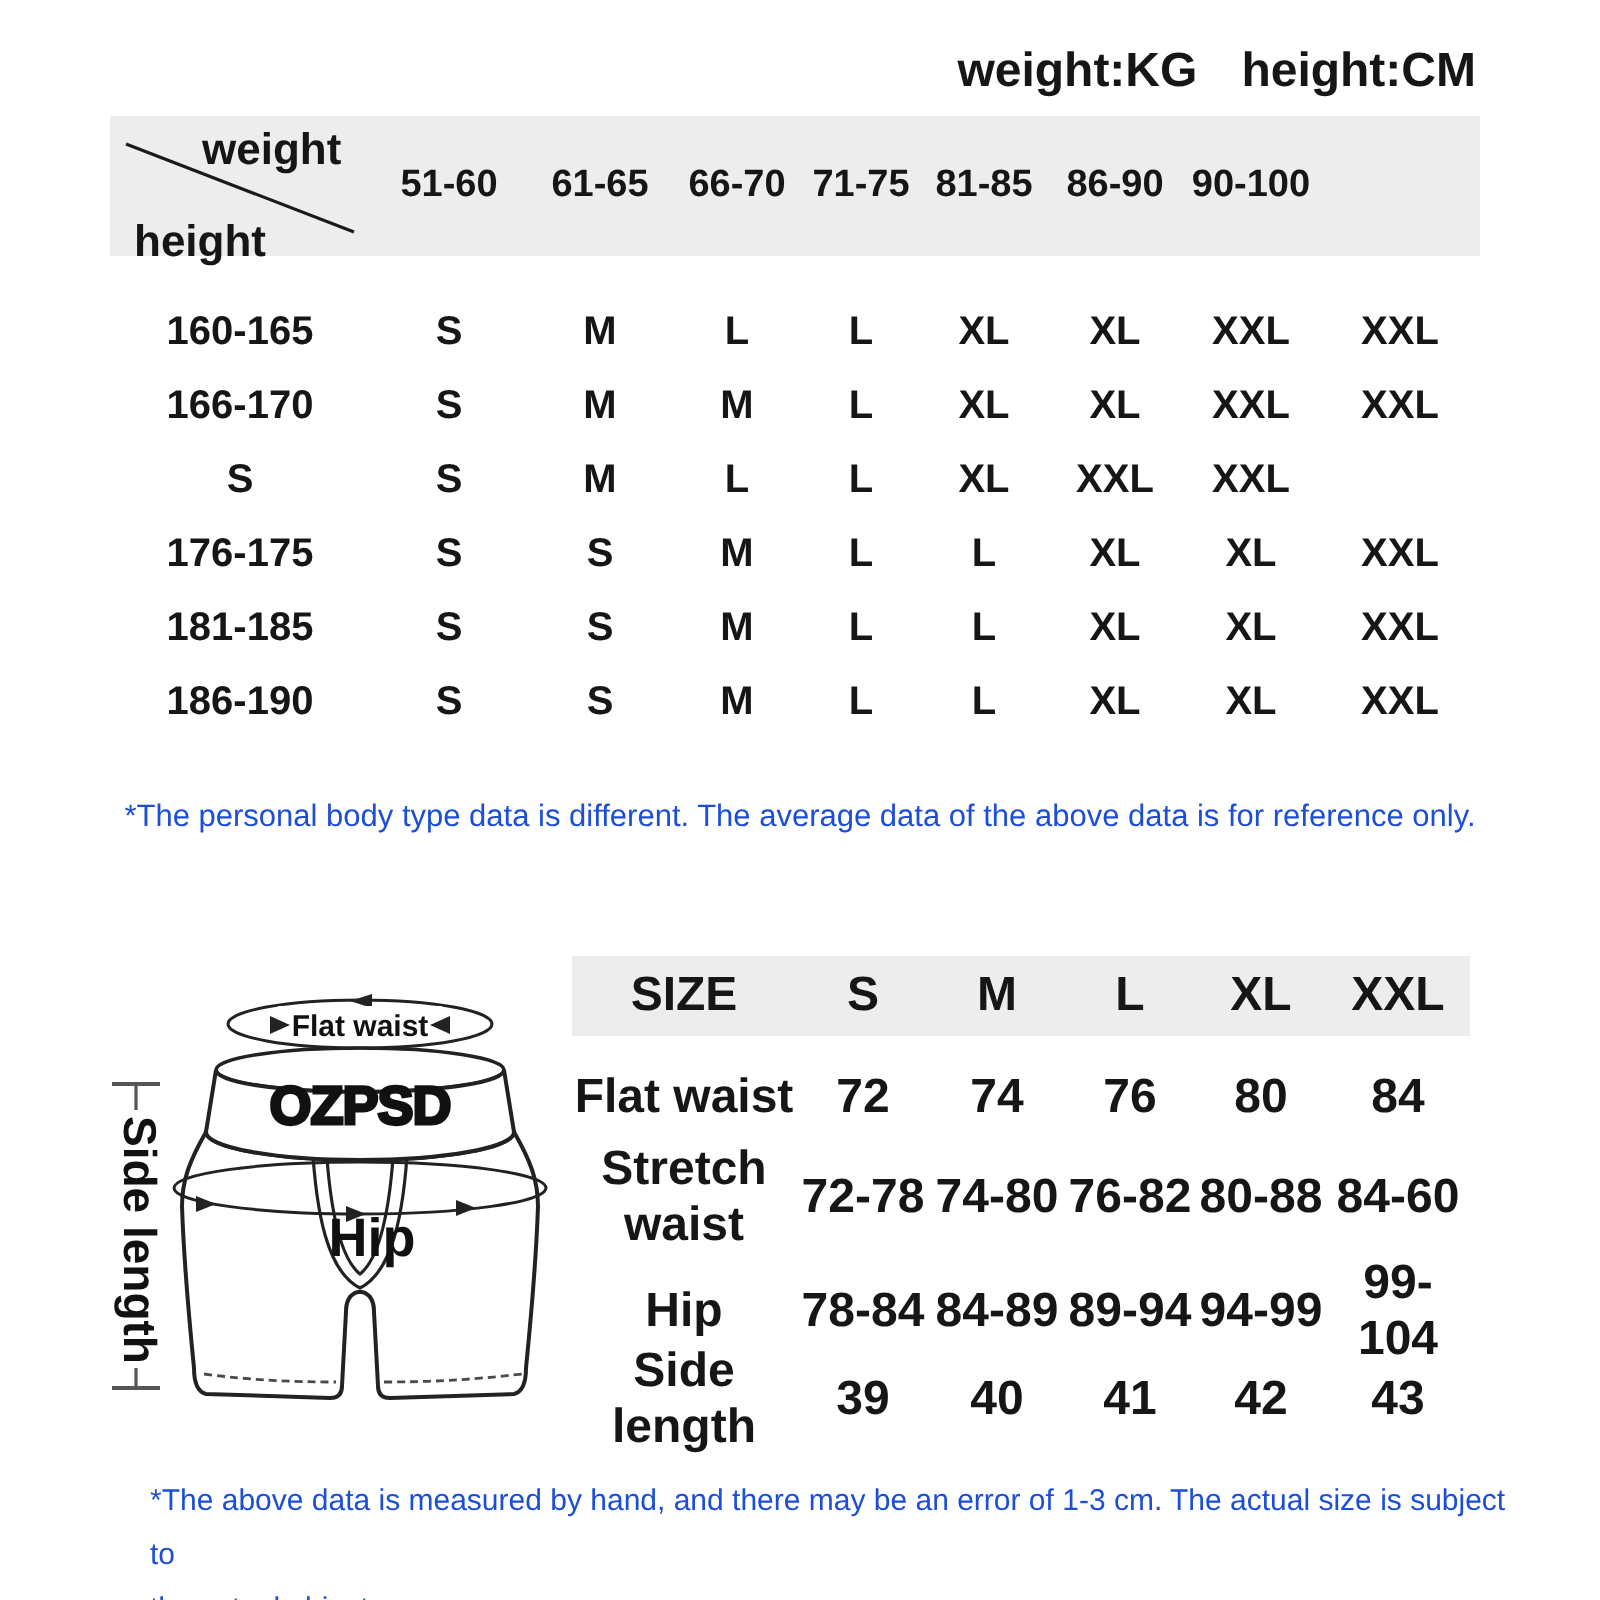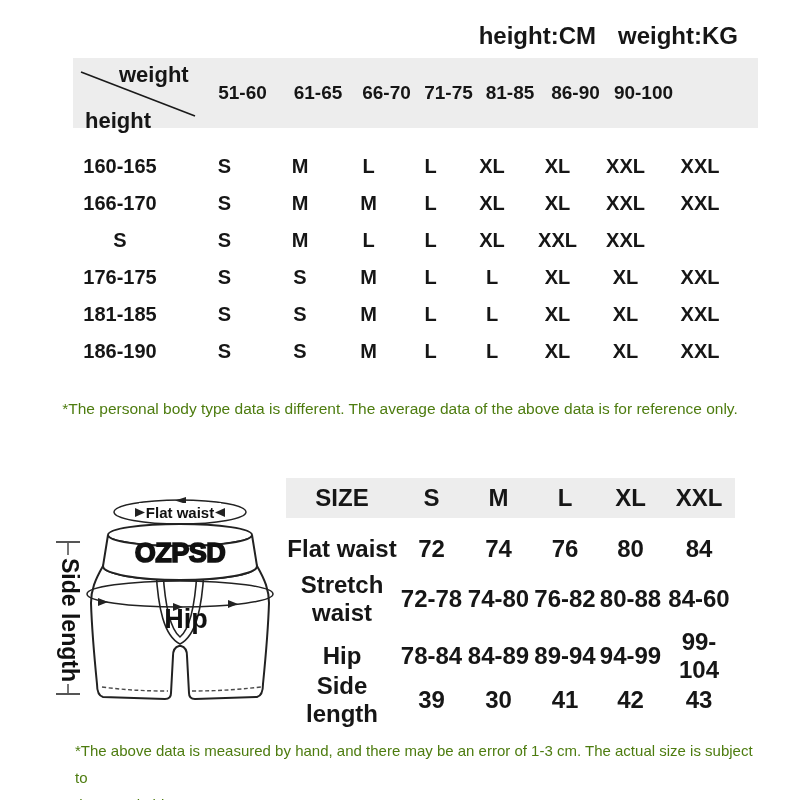--- a/index.html
+++ b/index.html
@@ -13,51 +13,51 @@
   }
   
   .units {
     position: absolute; top: 22px; left: 0; width: 738px;
     display: flex; justify-content: flex-end; gap: 22px;
     font-size: 24px; font-weight: 700;
   }
   
   .table1 { position: absolute; left: 55px; top: 58px; }
   .t1-grid { display: grid; grid-template-columns: 130px 79px 72px 65px 59px 64px 67px 69px 80px; }
-  .t1-head { background: #ededed; height: 70px; margin-left: 18px; }
+  .t1-head { background: #ededed; height: 70px; }
   .t1-head .hcell { display: flex; align-items: center; justify-content: center; font-size: 19px; font-weight: 700; text-align: center; }
   .corner { position: relative; height: 70px; }
   .corner svg { position: absolute; left: 0; top: 0; }
   .corner .cw { position: absolute; left: 46px; top: 4px; font-size: 22px; font-weight: 700; }
   .corner .ch { position: absolute; left: 12px; top: 50px; font-size: 22px; font-weight: 700; }
   .t1-body { margin-top: 20px; }
   .t1-row { height: 37px; }
   .t1-row .cell { display: flex; align-items: center; justify-content: center; font-size: 20px; font-weight: 700; }
   
-  .fn { color: #4d7c0f; }
+  .fn { color: #1d4ed8; }
   .fn1 { position: absolute; top: 400px; left: 0; width: 100%; text-align: center; font-size: 15.5px; }
   .fn2 { position: absolute; left: 75px; top: 737px; width: 685px; font-size: 15px; line-height: 1.8; white-space: pre-line; }
   
   .diagram { position: absolute; left: 40px; top: 478px; }
   
   .table2 { position: absolute; left: 286px; top: 478px; }
   .t2-grid { display: grid; grid-template-columns: 112px 67px 67px 66px 65px 72px; }
   .t2-head { background: #ededed; height: 40px; }
   .t2-grid .cell { display: flex; align-items: center; justify-content: center; text-align: center; font-size: 24px; font-weight: 700; line-height: 1.15; }
   .t2-body { margin-top: 10px; }
   .r-h42 { height: 42px; }
   .r-h58 { height: 58px; }
   .r-h44 { height: 44px; }
 </style>
 </head>
 <body>
 
 <div class="units">
+  <span>weight:KG</span>
   <span>height:CM</span>
-  <span>weight:KG</span>
 </div>
 
 <div class="table1">
   <div class="t1-grid t1-head">
     <div class="corner">
       <svg width="130" height="70" viewBox="0 0 130 70">
         <line x1="8" y1="14" x2="122" y2="58" stroke="#1a1a1a" stroke-width="1.6"></line>
       </svg>
       <span class="cw">weight</span>
       <span class="ch">height</span>
@@ -205,21 +205,21 @@
       <div class="cell">Hip</div>
       <div class="cell">78-84</div>
       <div class="cell">84-89</div>
       <div class="cell">89-94</div>
       <div class="cell">94-99</div>
       <div class="cell">99-104</div>
     </div>
     <div class="t2-grid r-h42">
       <div class="cell">Side length</div>
       <div class="cell">39</div>
-      <div class="cell">30</div>
+      <div class="cell">40</div>
       <div class="cell">41</div>
       <div class="cell">42</div>
       <div class="cell">43</div>
     </div>
   </div>
 </div>
 
 <p class="fn fn2">*The above data is measured by hand, and there may be an error of 1-3 cm. The actual size is subject to
 the actual object.</p>
 

